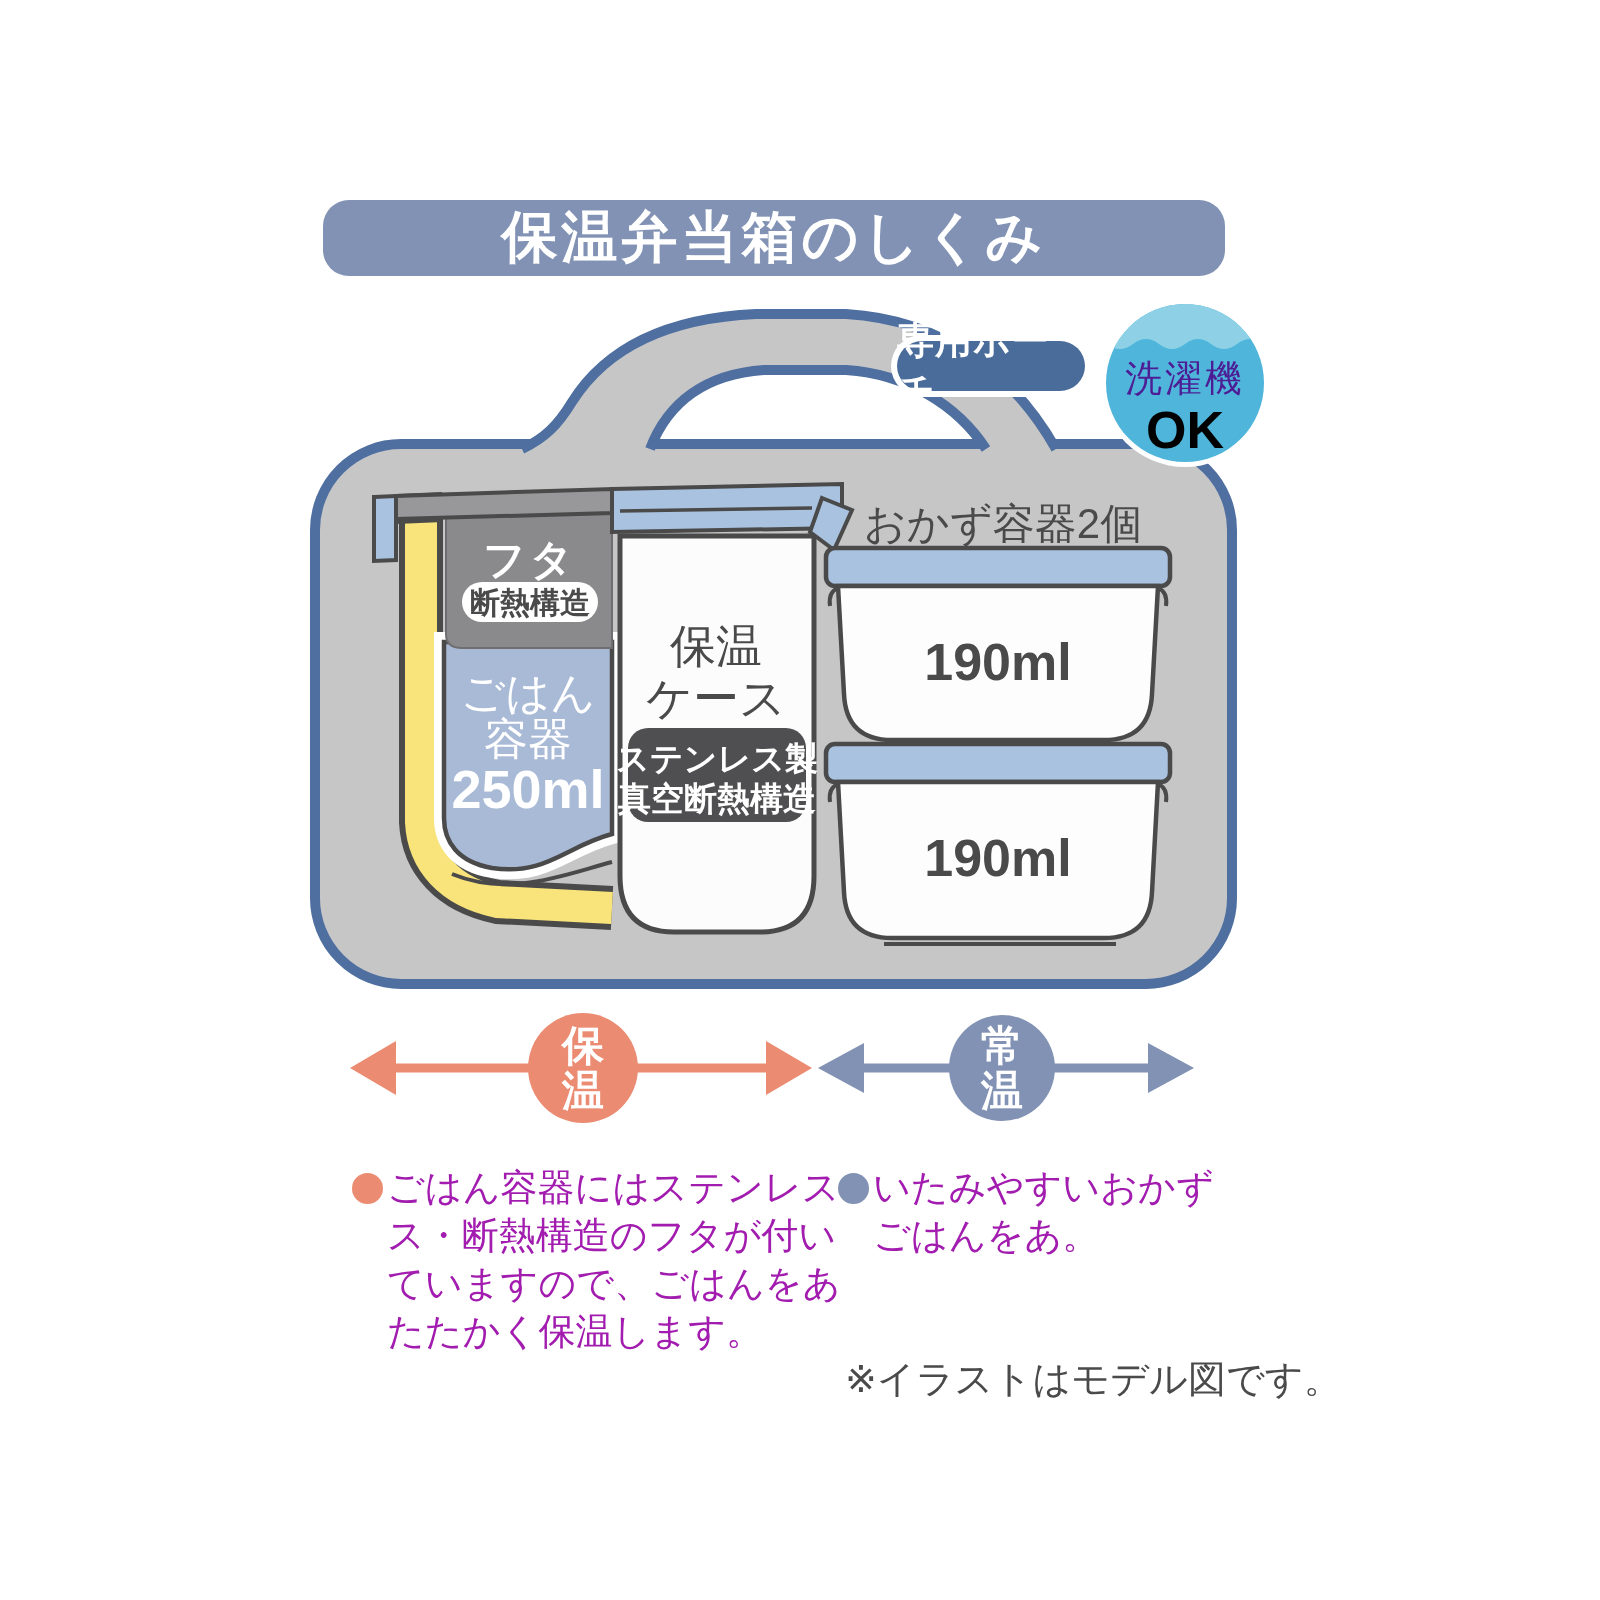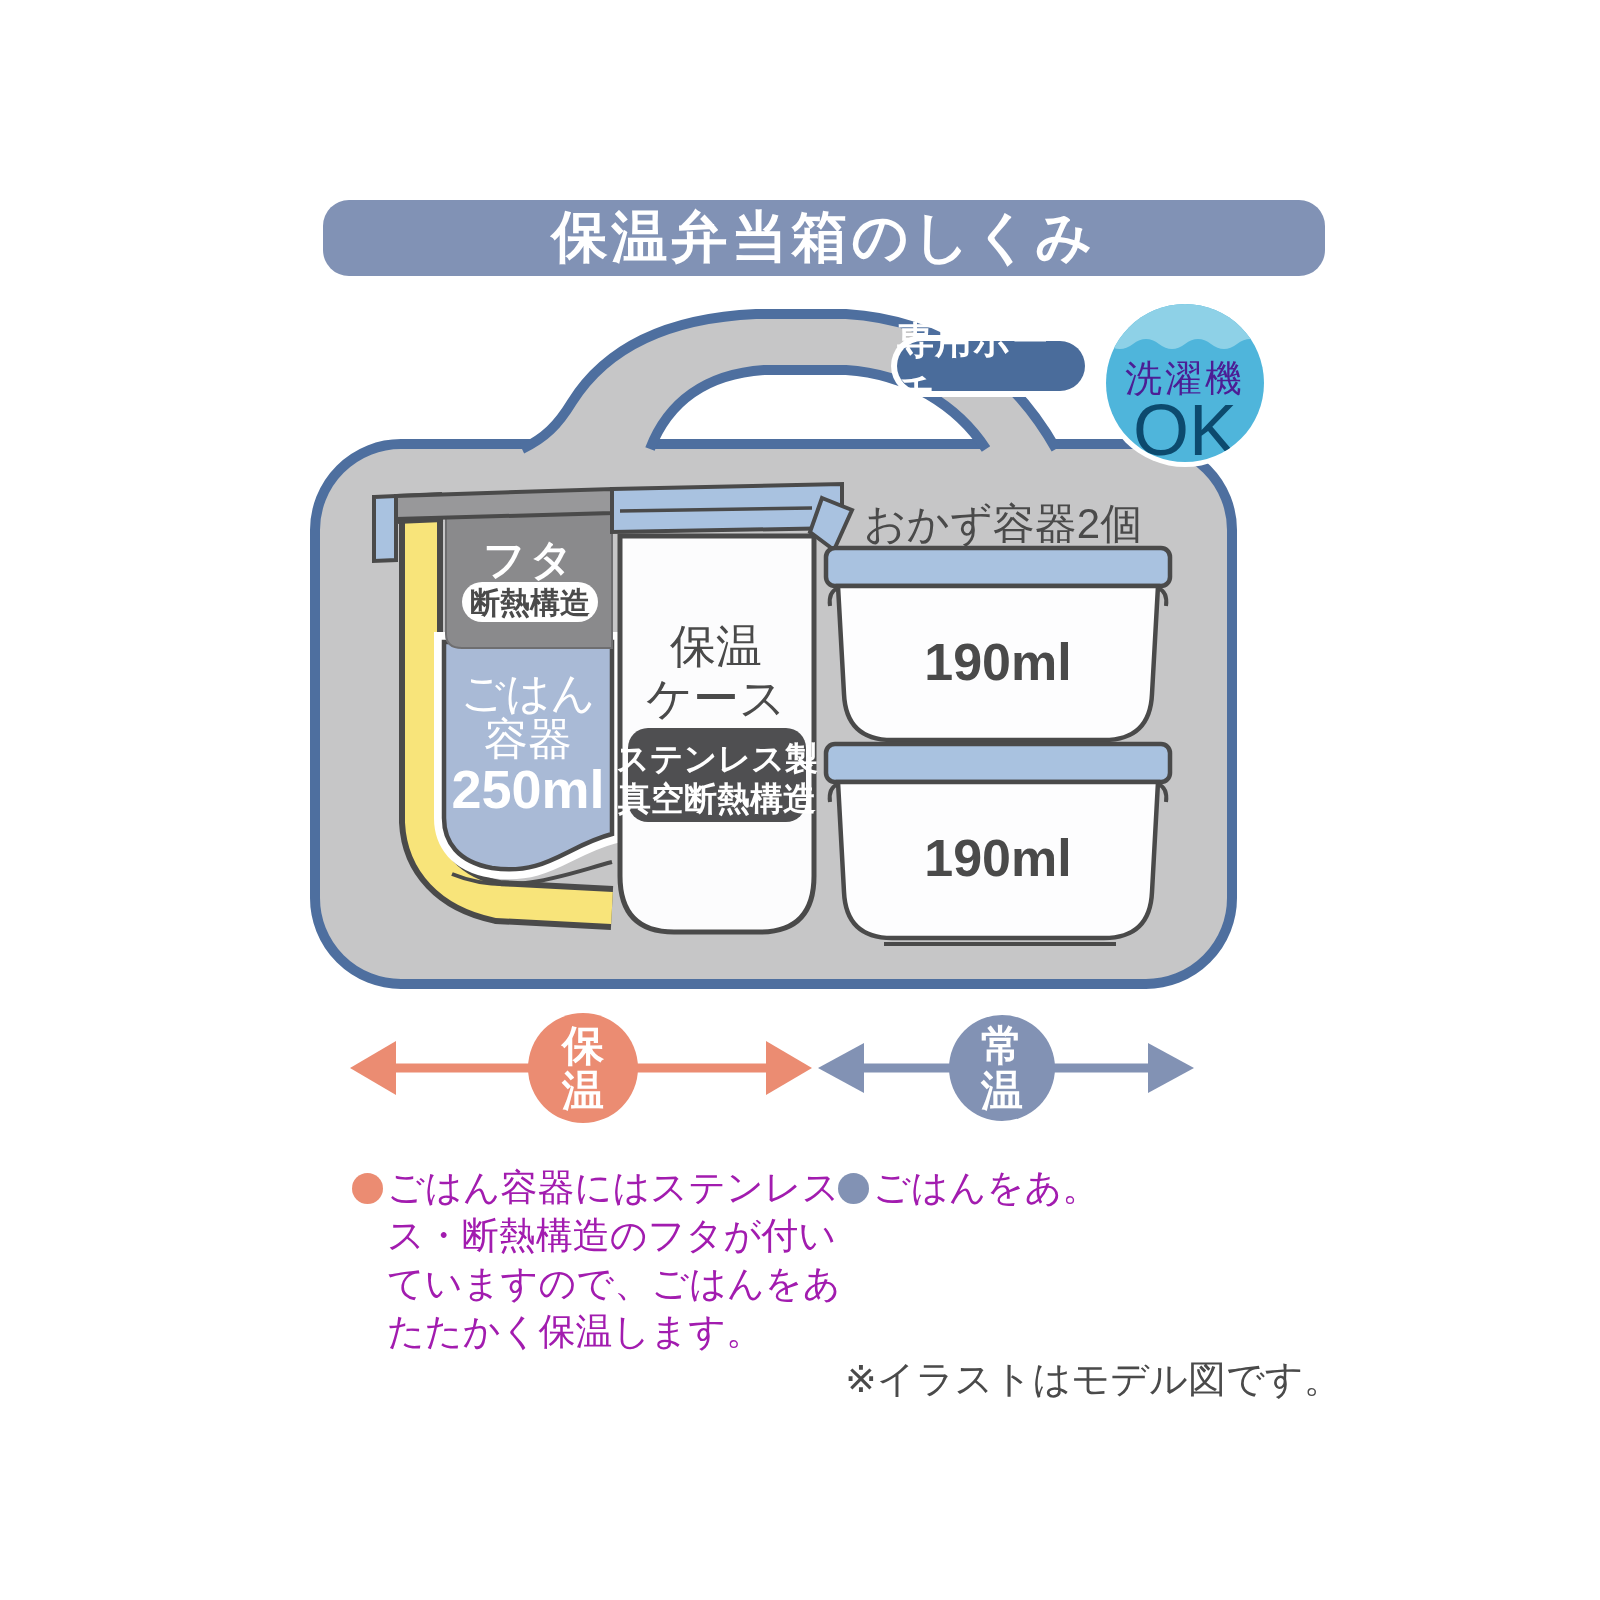--- a/index.html
+++ b/index.html
@@ -1,35 +1,35 @@
 <!DOCTYPE html>
 <html><head>
 <meta charset="utf-8">
 <style>
   html,body{margin:0;padding:0;background:#ffffff;}
   body{font-family:"Liberation Sans","DejaVu Sans",sans-serif;}
   .stage{position:relative;width:1600px;height:1600px;background:#ffffff;overflow:hidden;}
 
-  .banner{position:absolute;left:323px;top:200px;width:1002px;height:76px;
+  .banner{position:absolute;left:323px;top:200px;width:902px;height:76px;
     background:#8192B5;border-radius:26px;display:flex;align-items:center;justify-content:center;}
   .banner span{color:#ffffff;font-size:56px;font-weight:bold;letter-spacing:4px;}
 
   .illus{position:absolute;left:0;top:0;width:1600px;height:1600px;}
 
   .pouch-pill{position:absolute;left:897px;top:341px;width:188px;height:50px;
     background:#4A6C9B;border-radius:26px;box-shadow:0 0 0 6px #ffffff;
     display:flex;align-items:center;justify-content:center;}
   .pouch-pill span{color:#ffffff;font-size:37px;font-weight:bold;letter-spacing:1px;}
 
   .washer-badge{position:absolute;left:1106px;top:304px;width:158px;height:158px;
     border-radius:50%;background:#4FB5DB;overflow:hidden;display:flex;flex-direction:column;
     align-items:center;justify-content:center;box-shadow:0 0 0 5px #ffffff;}
   .washer-badge svg{position:absolute;left:0;top:0;}
   .washer-badge .l1{position:relative;color:#4c1d95;font-size:37px;font-weight:normal;letter-spacing:3px;margin-top:44px;}
-  .washer-badge .l2{position:relative;color:#0c4a6e;font-size:72px;font-weight:normal;line-height:52px;}
+  .washer-badge .l2{position:relative;color:#000000;font-size:52px;font-weight:bold;line-height:52px;}
 
   .note-block{position:absolute;display:flex;}
   .note-dot{width:31px;height:31px;border-radius:50%;flex:0 0 auto;margin-top:9px;margin-right:4px;}
   .dot-warm{background:#EB8C72;}
   .dot-room{background:#8292B4;}
   .note-lines div{font-size:37px;line-height:48px;color:#a21caf;font-weight:500;white-space:nowrap;letter-spacing:0px;}
 
   .disclaimer{position:absolute;left:845px;top:1354px;font-size:38px;color:#4A4A4A;font-weight:500;white-space:nowrap;}
 
   svg text{font-family:"Liberation Sans","DejaVu Sans",sans-serif;}
@@ -128,19 +128,20 @@
       <div>ごはん容器にはステンレス</div>
       <div>ス・断熱構造のフタが付い</div>
       <div>ていますので、ごはんをあ</div>
       <div>たたかく保温します。</div>
     </div>
   </div>
 
   <div class="note-block" style="left:838px;top:1164px;">
     <div class="note-dot dot-room"></div>
     <div class="note-lines">
+      <div>いたみやすいおかず</div>
       <div>ごはんをあ。</div>
     </div>
   </div>
 
   <div class="disclaimer">※イラストはモデル図です。</div>
 
 </div>
 
 </body></html>

